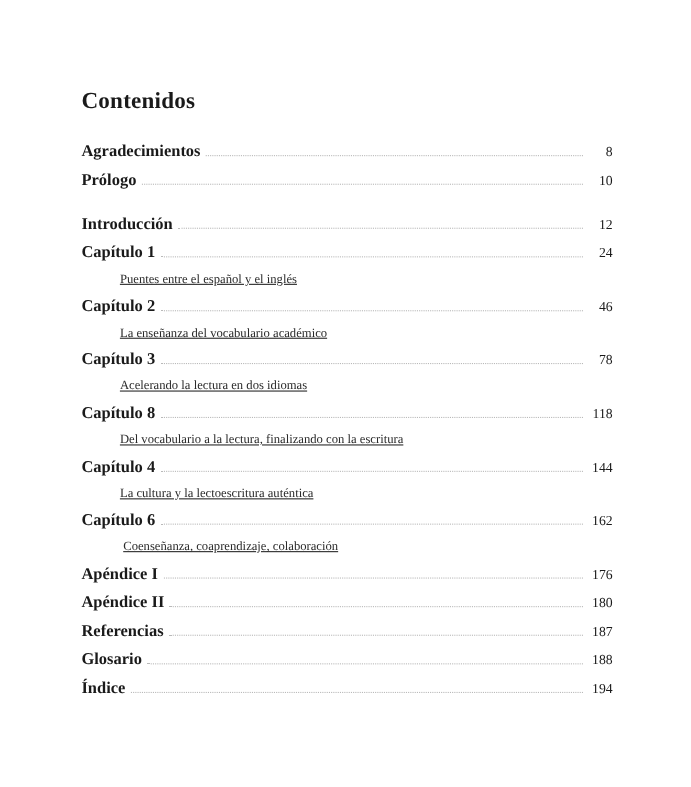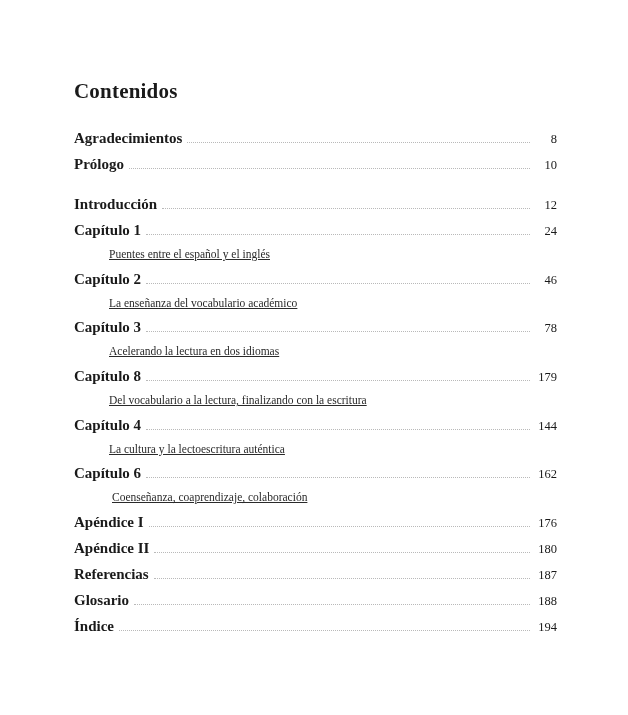--- a/index.html
+++ b/index.html
@@ -135,21 +135,21 @@
             <span class="label">Capítulo 3</span>
             <span class="leader"></span>
             <span class="pageno">78</span>
           </div>
           <div class="subtitle">Acelerando la lectura en dos idiomas</div>
         </div>
         <div class="entry-wrap">
           <div class="entry">
             <span class="label">Capítulo 8</span>
             <span class="leader"></span>
-            <span class="pageno">179</span>
+            <span class="pageno">118</span>
           </div>
           <div class="subtitle">Del vocabulario a la lectura, finalizando con la escritura</div>
         </div>
         <div class="entry-wrap">
           <div class="entry">
             <span class="label">Capítulo 4</span>
             <span class="leader"></span>
             <span class="pageno">144</span>
           </div>
           <div class="subtitle">La cultura y la lectoescritura auténtica</div>

